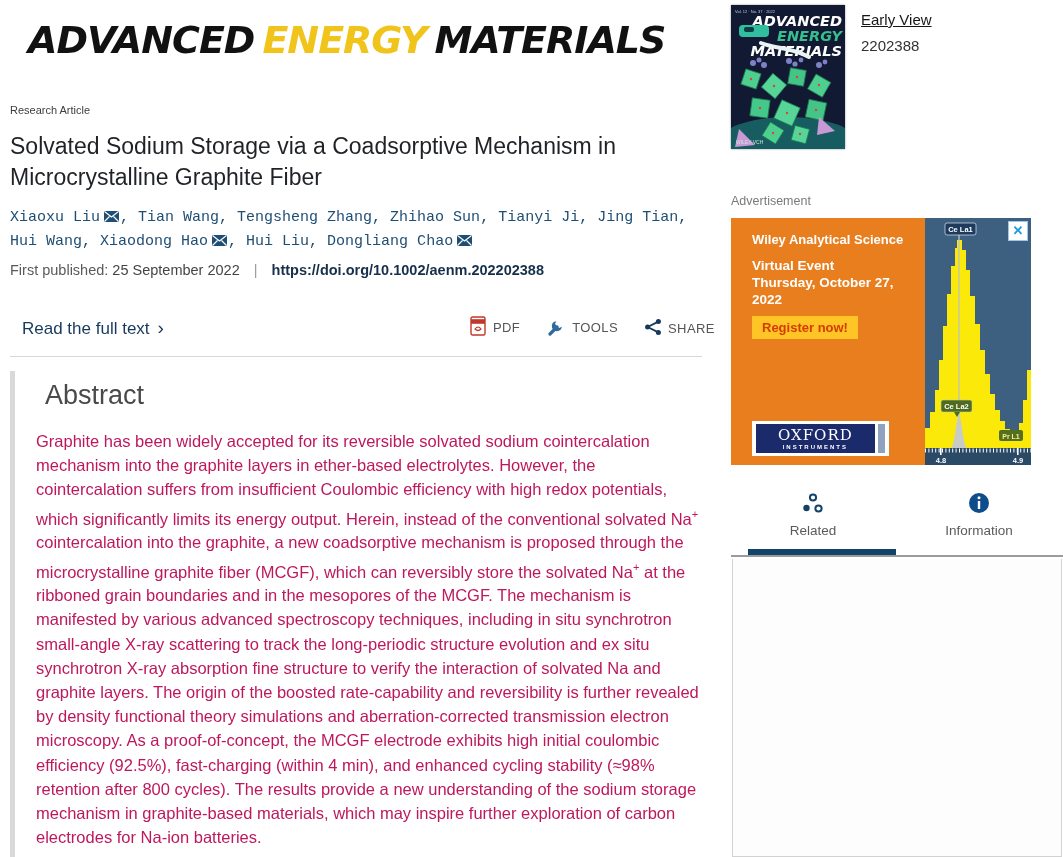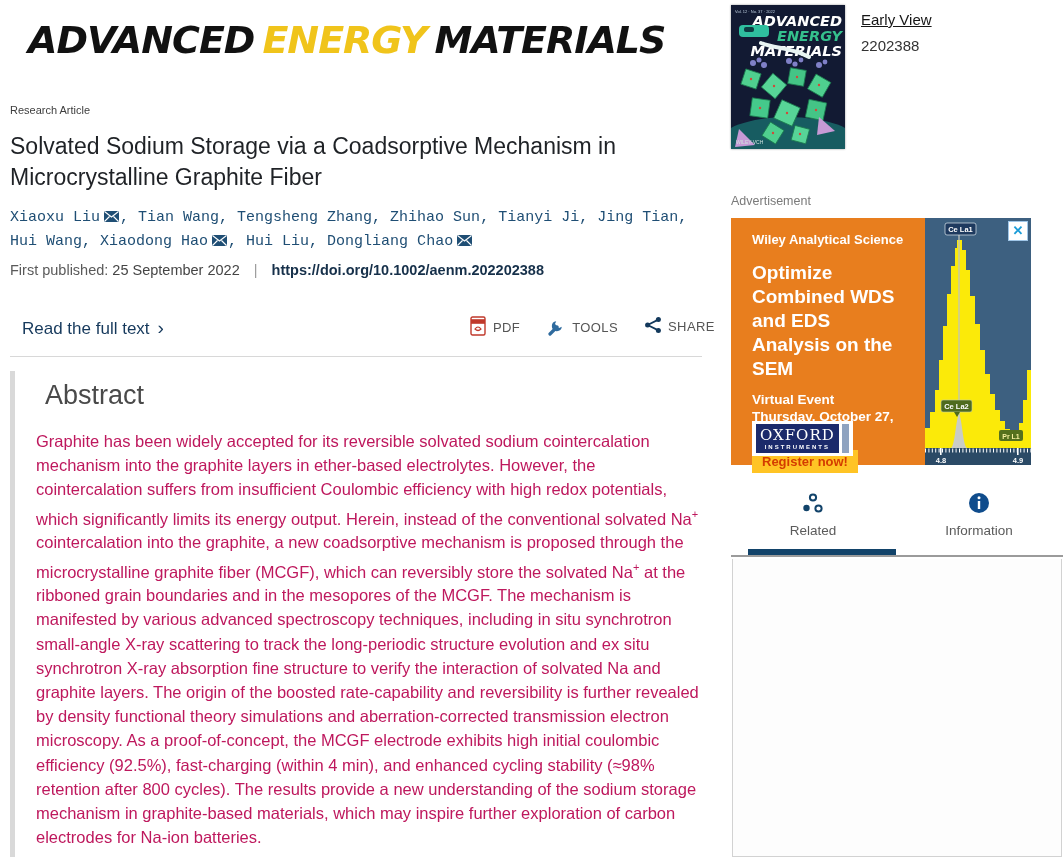--- a/index.html
+++ b/index.html
@@ -28,21 +28,21 @@
   #pub-row { left:10px; top:262px; font-size:14.5px; color:#5a5a5a; }
   #pub-row .date { color:#454545; }
   #pub-row .pipe { color:#9a9a9a; margin:0 10px; }
   #pub-row .doi { color:#16304a; font-weight:600; text-decoration:none; }
 
   #read-full { left:22px; top:317px; font-size:17px; color:#16395C; font-weight:500;
     cursor:pointer; }
   #read-full .chev { margin-left:8px; font-size:19px; }
 
   #action-bar { top:316px; left:470px; width:235px; display:flex; gap:26px;
-    align-items:flex-start; }
+    align-items:flex-end; }
   .action-btn { display:flex; align-items:center; gap:6px; cursor:pointer;
     font-size:13px; color:#555555; letter-spacing:0.4px; }
 
   #divider { left:10px; top:356px; width:692px; height:1px; background:#d8d8d8; }
 
   #abstract-bar { left:10px; top:371px; width:5px; height:486px; background:#d9d9d9; }
   #abstract-heading { left:36px; top:380px; font-size:27px; color:#4a4a4a;
     font-weight:400;margin-left:9px; }
   #abstract-body { left:36px; top:429px; width:668px; font-size:16.5px;
     line-height:24.2px; color:#be185d; }
@@ -65,21 +65,21 @@
   #ad-brand { color:#ffffff; font-weight:bold; font-size:13px; }
   #ad-headline { margin-top:14px; color:#ffffff; font-weight:bold; font-size:19px;
     line-height:24px; width:160px; }
   #ad-event { margin-top:10px; color:#ffffff; font-weight:bold; font-size:13.5px;
     line-height:17px; }
   #ad-cta { margin-top:8px; display:inline-block; background:#FFC425;
     color:#D43C00; font-weight:bold; font-size:13px; padding:4px 10px;
     cursor:pointer; }
   #oxford-logo { position:absolute; left:21px; top:203px; background:#ffffff;
     padding:3px 4px; display:flex; align-items:stretch; gap:3px; }
-  #oxford-inner { background:#1B2A6B; color:#ffffff; padding:2px 4px 3px;
+  #oxford-inner { background:#1B2A6B; color:#ffffff; padding:2px 22px 3px;
     text-align:center; }
   #oxford-inner .ox1 { font-size:15px; letter-spacing:1px;
     font-family:"DejaVu Serif", serif; }
   #oxford-inner .ox2 { font-size:6px; letter-spacing:2px; font-weight:bold; }
   #oxford-bar { width:7px; background:#8fa3c0; }
   #ad-chart { width:106px; height:247px; position:relative; }
   #ad-close { position:absolute; right:3px; top:3px; width:20px; height:20px;
     background:#ffffff; border:1px solid #9fc6e8; color:#1a9cd8; font-size:13px;
     line-height:18px; text-align:center; cursor:pointer; font-weight:bold; }
 
@@ -220,21 +220,20 @@
 <div class="abs" id="early-block">
   <a href="#" id="early-view-link">Early View</a>
   <div id="article-number">2202388</div>
 </div>
 
 <div class="abs" id="ad-label">Advertisement</div>
 
 <div class="abs" id="ad">
   <div id="ad-left">
     <div id="ad-brand">Wiley Analytical Science</div>
-    <div id="ad-headline">Optimize Combined WDS and EDS Analysis on the SEM</div>
     <div id="ad-event">
       <div>Virtual Event</div>
       <div>Thursday, October 27, 2022</div>
     </div>
     <span id="ad-cta">Register now!</span>
     <div id="oxford-logo">
       <div id="oxford-inner">
         <div class="ox1">OXFORD</div>
         <div class="ox2">INSTRUMENTS</div>
       </div>

